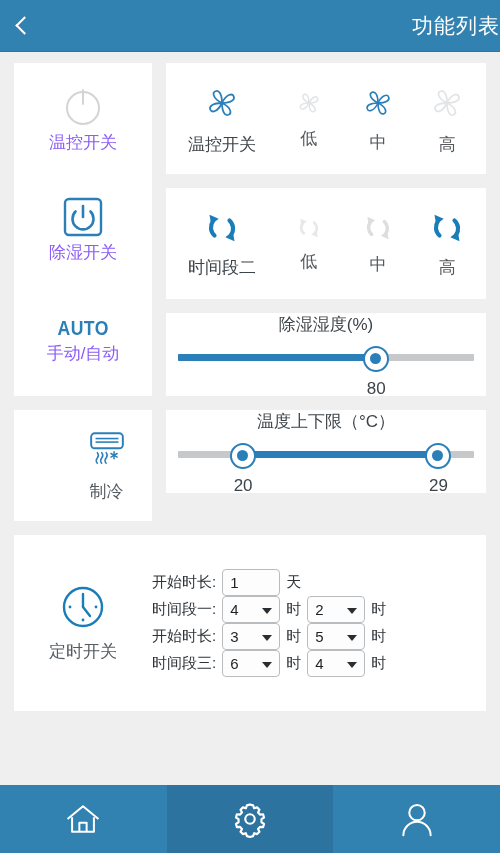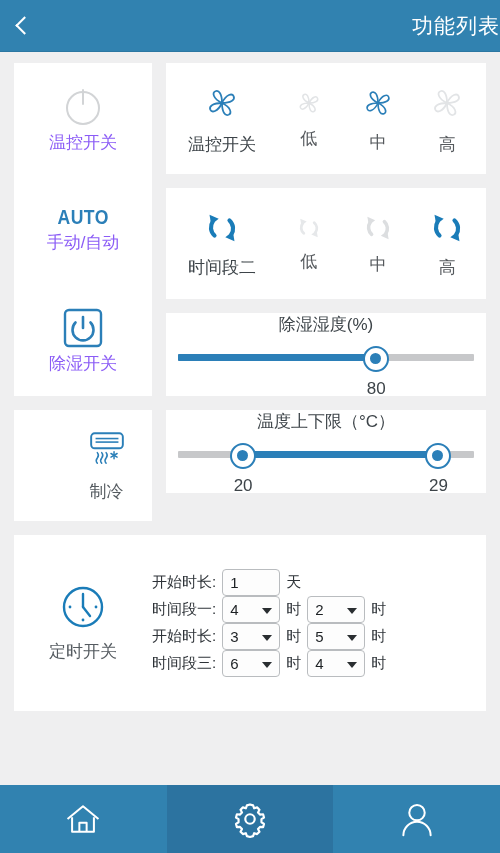--- a/index.html
+++ b/index.html
@@ -277,32 +277,32 @@
     <div class="left-col">
 
       <div class="left-cell c1">
         <svg width="46" height="46" viewBox="0 0 46 46">
           <circle cx="23" cy="25" r="16" fill="none" stroke="#d2d4d6" stroke-width="2"></circle>
           <line x1="23" y1="7" x2="23" y2="21" stroke="#d2d4d6" stroke-width="2" stroke-linecap="round"></line>
         </svg>
         <div class="lbl">温控开关</div>
       </div>
 
-      <div class="left-cell c2">
-        <div style="font-size:20px;font-weight:bold;color:#2b7fb8;letter-spacing:0.5px;transform:scaleX(0.88);">AUTO</div>
-        <div class="lbl">手动/自动</div>
-      </div>
-
       <div class="left-cell c3">
         <svg width="44" height="44" viewBox="0 0 44 44">
           <rect x="4" y="4" width="36" height="36" rx="4" fill="none" stroke="#2b7fb8" stroke-width="2.4"></rect>
           <path d="M14.5 16.5 A10.5 10.5 0 1 0 29.5 16.5" fill="none" stroke="#2b7fb8" stroke-width="2.6" stroke-linecap="round"></path>
           <line x1="22" y1="11" x2="22" y2="22" stroke="#2b7fb8" stroke-width="2.6" stroke-linecap="round"></line>
         </svg>
         <div class="lbl">除湿开关</div>
+      </div>
+
+      <div class="left-cell c2">
+        <div style="font-size:20px;font-weight:bold;color:#2b7fb8;letter-spacing:0.5px;transform:scaleX(0.88);">AUTO</div>
+        <div class="lbl">手动/自动</div>
       </div>
 
     </div>
 
     <div class="right-col">
 
       <div class="card mode-card">
         <div class="mode-item main">
           <svg width="44" height="44" viewBox="0 0 60 60">
             <g fill="none" stroke="#2b7fb8" stroke-width="2.4">

